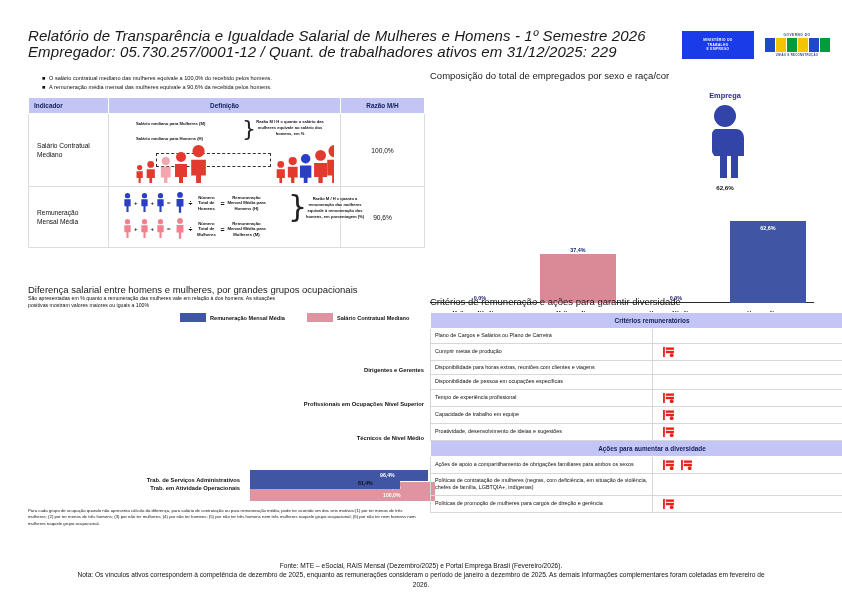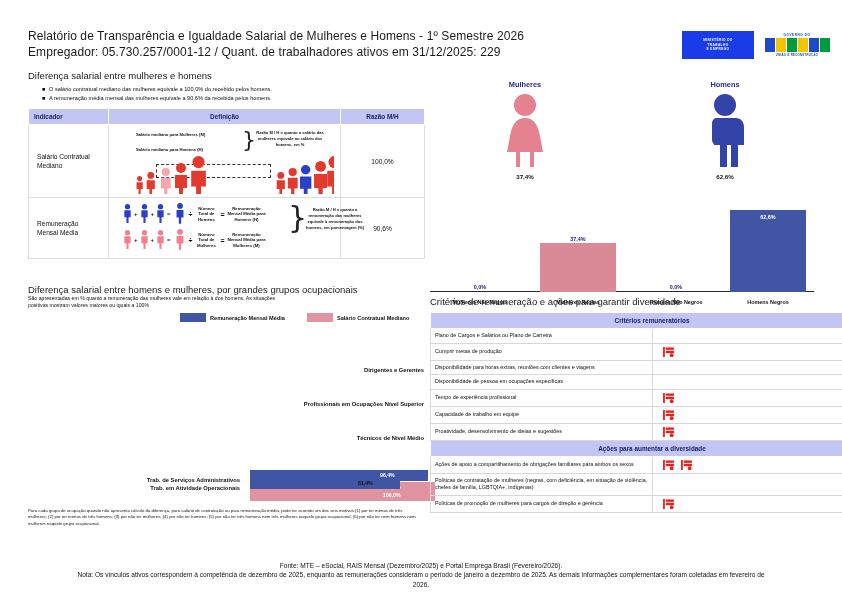--- a/index.html
+++ b/index.html
@@ -10,21 +10,21 @@
     background: #ffffff;
     font-family: "Liberation Sans", sans-serif;
     color: #111111;
     overflow: hidden;
     position: relative;
   }
   .page { position: relative; width: 842px; height: 596px; padding: 0; }
 
   
   .header { position:absolute; left:28px; top:28px; width:660px; }
-  .title-line { font-size: 12px; color:#1a1a1a; line-height:16px; letter-spacing:0.1px; }
+  .title-line { font-size: 15px; color:#1a1a1a; line-height:16px; letter-spacing:0.1px;font-style:italic; }
   .logos { position:absolute; right:10px; top:30px; display:flex; align-items:center; gap:8px; }
   .logo-mte {
     width:72px; height:28px; background:#1a3ce8; color:#fff;
     display:flex; flex-direction:column; align-items:center; justify-content:center;
     font-size:3.2px; letter-spacing:.4px; line-height:4.6px; font-weight:bold; text-align:center;
   }
   .logo-brasil { width:70px; height:30px; display:flex; flex-direction:column; align-items:center; justify-content:center; }
   .logo-brasil .gov { font-size:3.2px; letter-spacing:.5px; color:#16489e; font-weight:bold; }
   .logo-brasil .brasil-blocks { display:flex; gap:1px; margin:1px 0; }
   .logo-brasil .blk { width:10px; height:14px; }
@@ -132,21 +132,20 @@
         <span class="blk" style="background:#009b3a"></span>
         <span class="blk" style="background:#f2c500"></span>
         <span class="blk" style="background:#1e49c8"></span>
         <span class="blk" style="background:#009b3a"></span>
       </span>
       <span class="sub">UNIÃO E RECONSTRUÇÃO</span>
     </div>
   </div>
 
   <div class="panel-left">
-    <div class="sec-h">Diferença salarial entre mulheres e homens</div>
     <div class="bullets">
       <div class="bullet-row"><span class="bl">■</span><span>O salário contratual mediano das mulheres equivale a 100,0% do recebido pelos homens.</span></div>
       <div class="bullet-row"><span class="bl">■</span><span>A remuneração média mensal das mulheres equivale a 90,6% da recebida pelos homens.</span></div>
     </div>
 
     <table class="tbl" style="margin-top:5px;">
       <colgroup>
           <col style="width:80px">
           <col style="width:232px">
           <col style="width:84px">
@@ -298,32 +297,25 @@
               <div class="ratio-note2">Razão M / H = quanto a remuneração das mulheres equivale à remuneração dos homens, em porcentagem (%)</div>
             </div>
           </td>
           <td class="cell-ratio">90,6%</td>
         </tr>
       </tbody>
     </table>
   </div>
 
   <div class="panel-right">
+    <div class="sec-h">Composição do total de empregados por sexo e raça/cor</div>
 
     <div class="comp-wrap">
-      <div class="comp-col" style="left:50px; top:4px; width:90px;">
-        <div class="comp-title">Mulheres</div>
-        <svg width="54" height="74" viewBox="0 0 54 74">
-          <circle cx="27" cy="12" r="11" fill="#e5828f"></circle>
-          <path d="M27 25c-9 0-13 7-15 18l-3 16h9v15h4V59h10v15h4V59h9l-3-16C40 32 36 25 27 25z" fill="#e5828f"></path>
-        </svg>
-        <div class="comp-pct">37,4%</div>
-      </div>
       <div class="comp-col" style="left:250px; top:4px; width:90px;">
-        <div class="comp-title">Homens</div>
+        <div class="comp-title">Emprega</div>
         <svg width="54" height="74" viewBox="0 0 54 74">
           <circle cx="27" cy="12" r="11" fill="#3344a8"></circle>
           <path d="M16 25h22c5 0 8 4 8 9v18h-6v22h-7V52h-4v22h-7V52h-6V34c0-5 3-9 0-9z" fill="#3344a8"></path>
           <rect x="14" y="25" width="26" height="27" rx="5" fill="#3344a8"></rect>
         </svg>
         <div class="comp-pct">62,6%</div>
       </div>
     </div>
 
     <div class="barchart">

